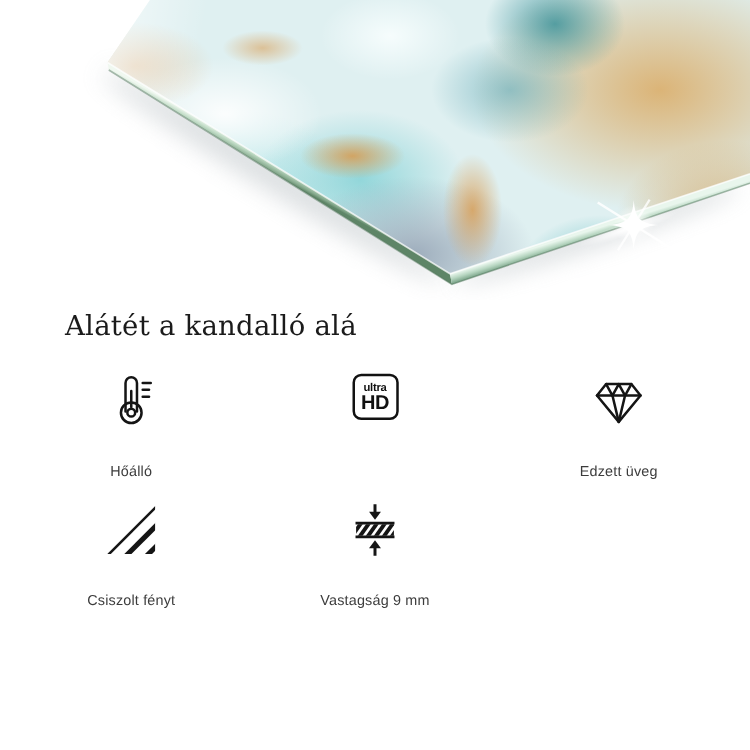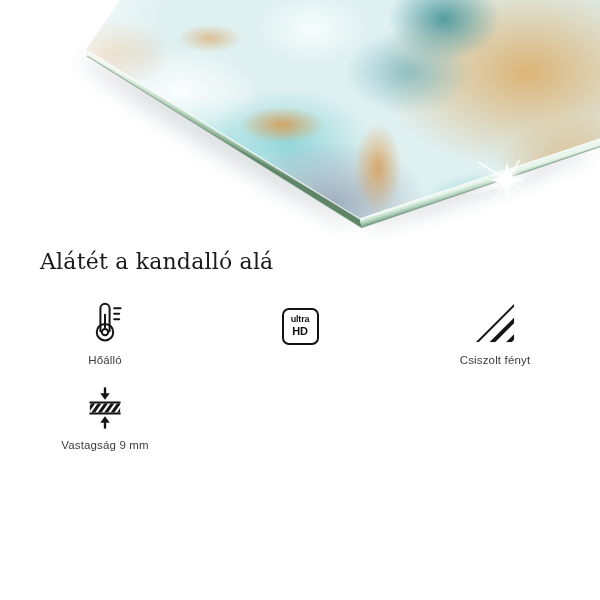--- a/index.html
+++ b/index.html
@@ -30,44 +30,44 @@
       radial-gradient(ellipse 120px 80px at 48% 60%,rgba(127,208,212,.8),transparent 70%),
       radial-gradient(ellipse 150px 100px at 30% 65%,rgba(176,230,232,.95),transparent 70%),
       radial-gradient(ellipse 100px 80px at 80% 95%,rgba(69,179,184,.9),transparent 70%),
       radial-gradient(ellipse 80px 60px at 74% 8%,rgba(46,138,146,.78),transparent 70%),
       radial-gradient(ellipse 200px 130px at 88% 30%,rgba(219,178,115,.97),transparent 75%),
       radial-gradient(ellipse 120px 90px at 97% 75%,rgba(212,169,106,.9),transparent 75%),
       linear-gradient(#dff0f1,#dff0f1);
   }
   .hero-overlay{position:absolute;left:0;top:0;z-index:3;pointer-events:none;}
   
-  .content{padding:0 40px;}
+  .content{padding:0 52px;}
   .title{
     font-family:"DejaVu Serif", serif;font-weight:400;
     font-size:22px;line-height:35px;color:#1b1b1b;margin:4px 0 0 0;letter-spacing:.2px;
   }
   .desc{
     margin:13px 0 0 0;width:532px;
     font-size:13px;line-height:27px;color:#3d3d3d;letter-spacing:.1px;
   }
   
   .features{
     display:grid;grid-template-columns:130px 260px 130px;
     row-gap:18px;margin:20px 40px 0 40px;justify-items:center;
   }
   .feature{display:flex;flex-direction:column;align-items:center;}
-  .icon-box{height:46px;display:flex;align-items:flex-end;justify-content:center;}
-  .feature-label{margin-top:9px;font-size:11.5px;color:#3c3c3c;letter-spacing:.15px;white-space:nowrap;}
+  .icon-box{height:46px;display:flex;align-items:flex-start;justify-content:center;}
+  .feature-label{margin-top:27px;font-size:11.5px;color:#3c3c3c;letter-spacing:.15px;white-space:nowrap;}
   .uhd-badge{
     width:37px;height:37px;border:2.5px solid #111;border-radius:7px;
     display:flex;flex-direction:column;align-items:center;justify-content:center;
     color:#111;box-sizing:border-box;
   }
   .uhd-top{font-size:9px;font-weight:700;line-height:10px;letter-spacing:-.2px;}
-  .uhd-bottom{font-size:11px;font-weight:700;line-height:15px;letter-spacing:-.3px;}
+  .uhd-bottom{font-size:16px;font-weight:700;line-height:15px;letter-spacing:-.3px;}
   svg.fi{display:block;}
 </style>
 </head>
 <body>
 
 <div class="hero">
   <div class="shadow shadow-a"></div>
   <div class="shadow shadow-b"></div>
   <div class="marble"></div>
   <svg class="hero-overlay" width="600" height="240" viewBox="0 0 600 240">
@@ -132,20 +132,32 @@
   <div class="feature">
     <div class="icon-box">
       <div class="uhd-badge">
         <div class="uhd-top">ultra</div>
         <div class="uhd-bottom">HD</div>
       </div>
     </div>
   </div>
 
 
+  <div class="feature">
+    <div class="icon-box">
+      <svg class="fi" width="44" height="44" viewBox="0 0 48 48" fill="none" stroke="#151515" stroke-width="2.2" stroke-linecap="round" stroke-linejoin="round">
+        <polygon points="13,9 35,9 43,19 24,42 5,19"></polygon>
+        <line x1="5" y1="19" x2="43" y2="19"></line>
+        <polyline points="13,9 18.5,19 24,9 29.5,19 35,9"></polyline>
+        <line x1="18.5" y1="19" x2="24" y2="42"></line>
+        <line x1="29.5" y1="19" x2="24" y2="42"></line>
+      </svg>
+    </div>
+    <div class="feature-label">Edzett üveg</div>
+  </div>
 
   <div class="feature">
     <div class="icon-box">
       <svg class="fi" width="44" height="44" viewBox="0 0 48 48">
         <defs>
             <clipPath id="triClip">
               <polygon points="3,45 45,45 45,3"></polygon>
             </clipPath>
           </defs>
         <g clip-path="url(#triClip)" stroke="#151515" stroke-width="4.4">

